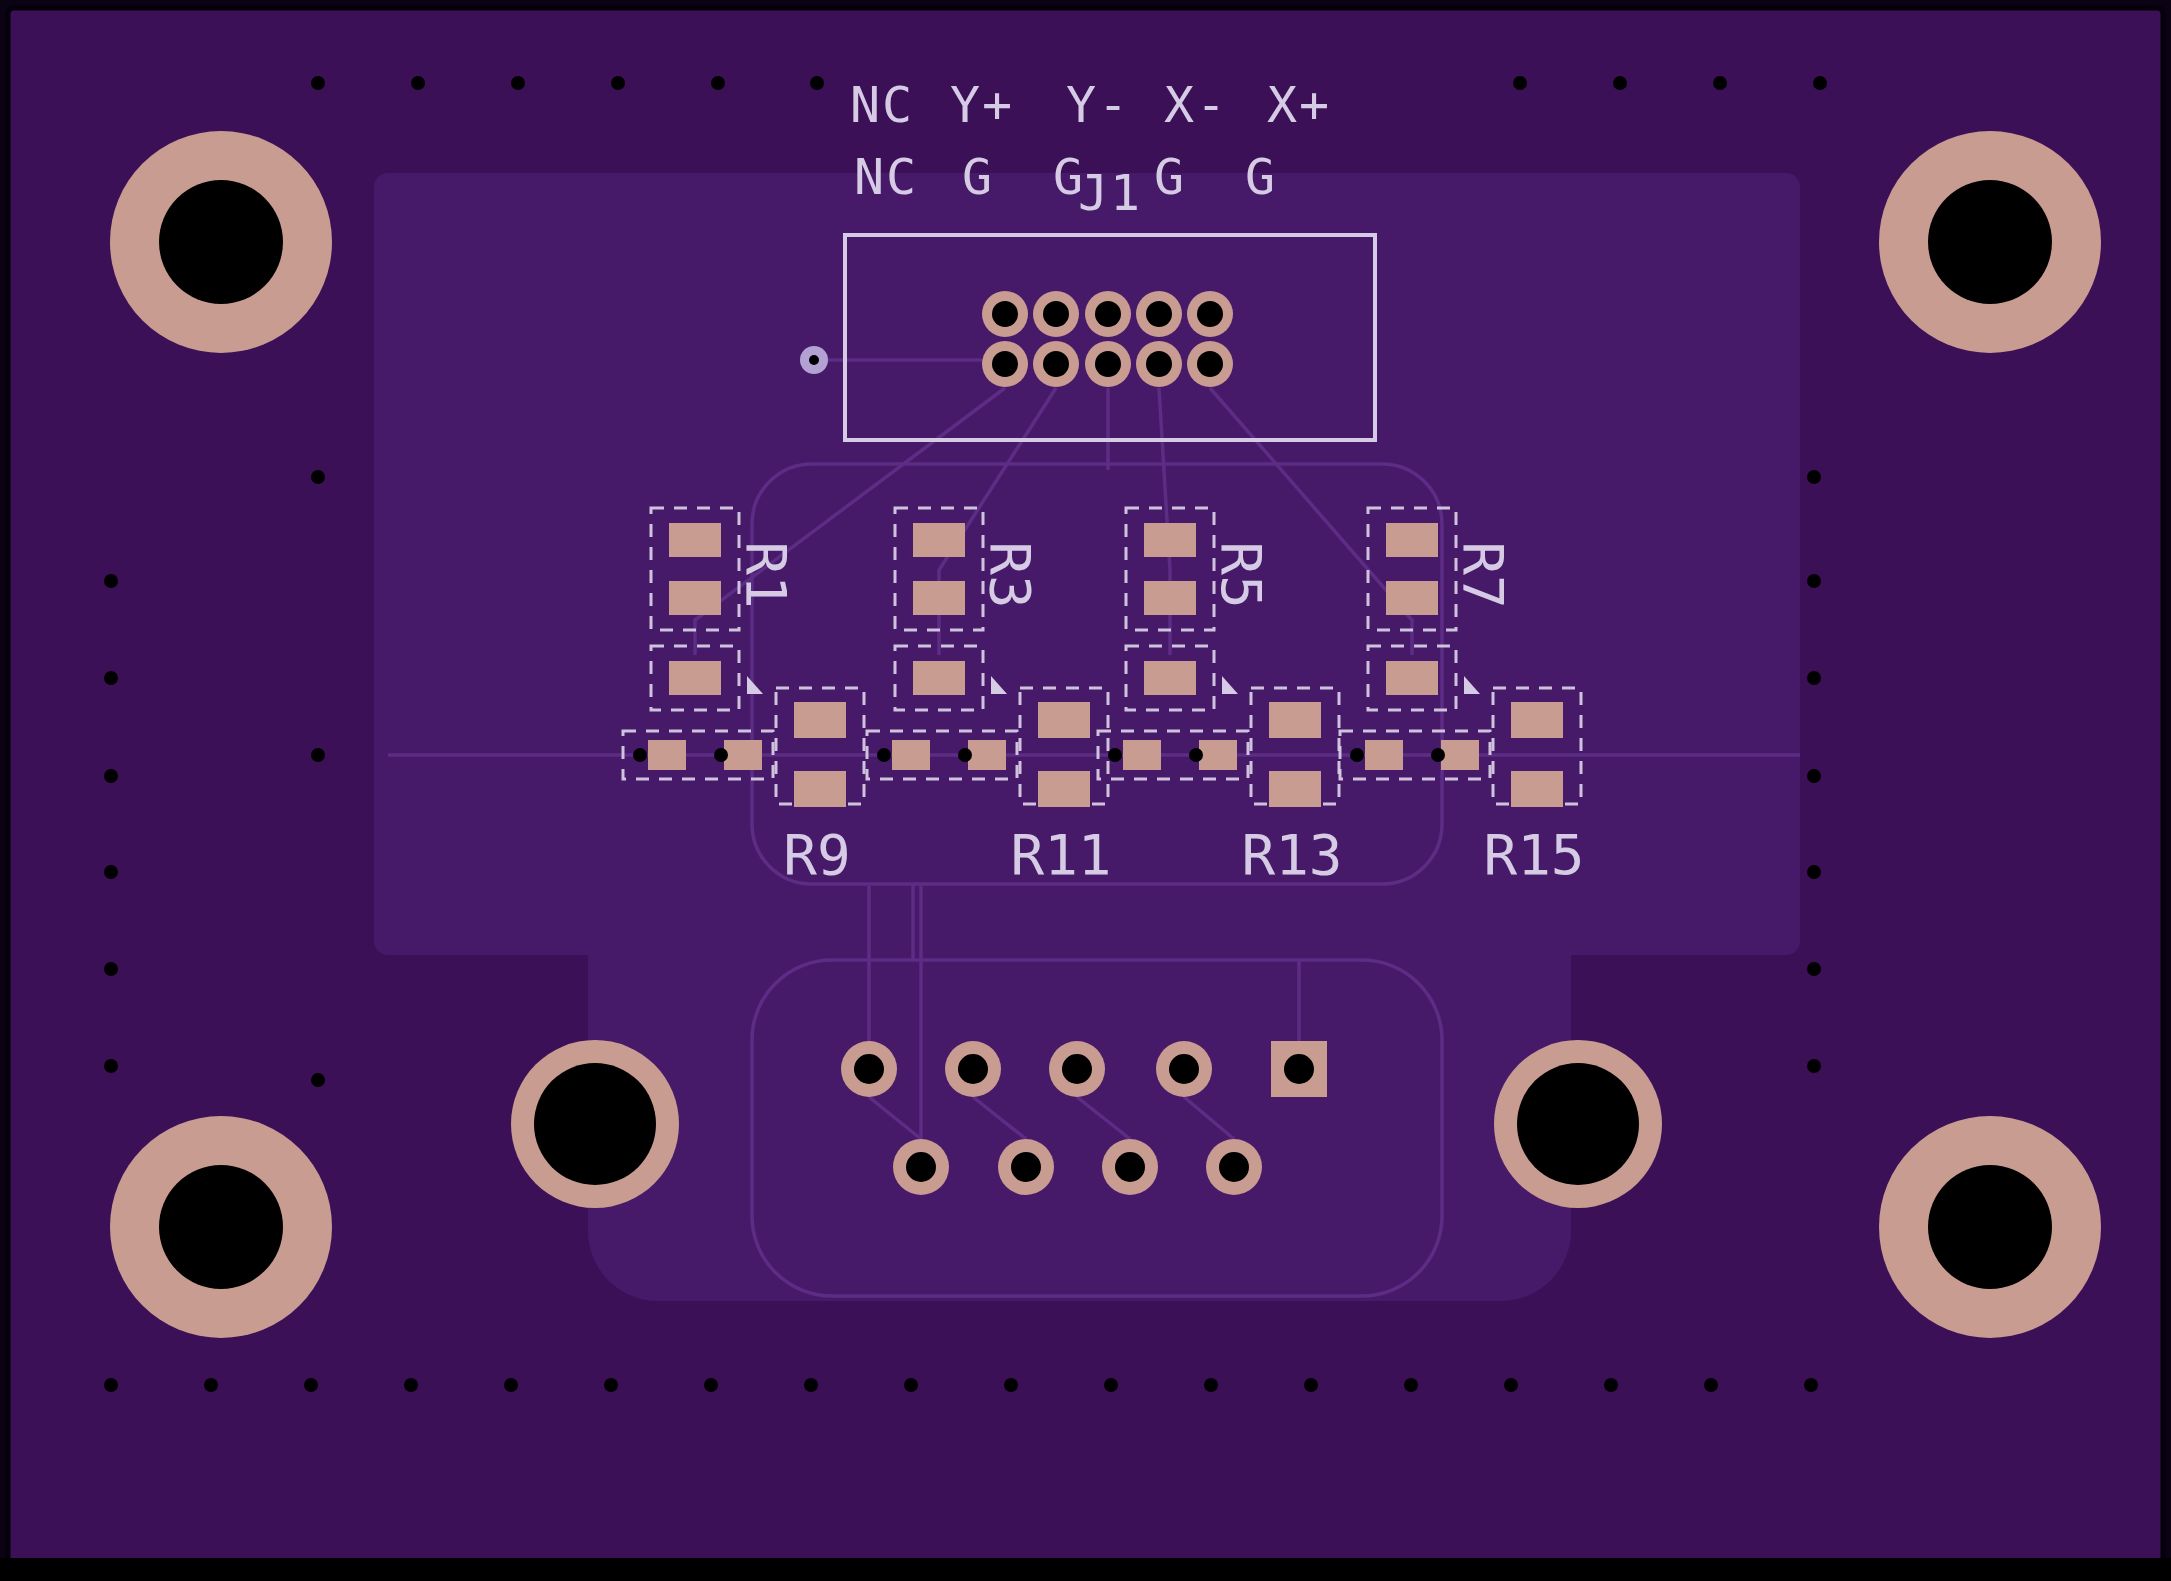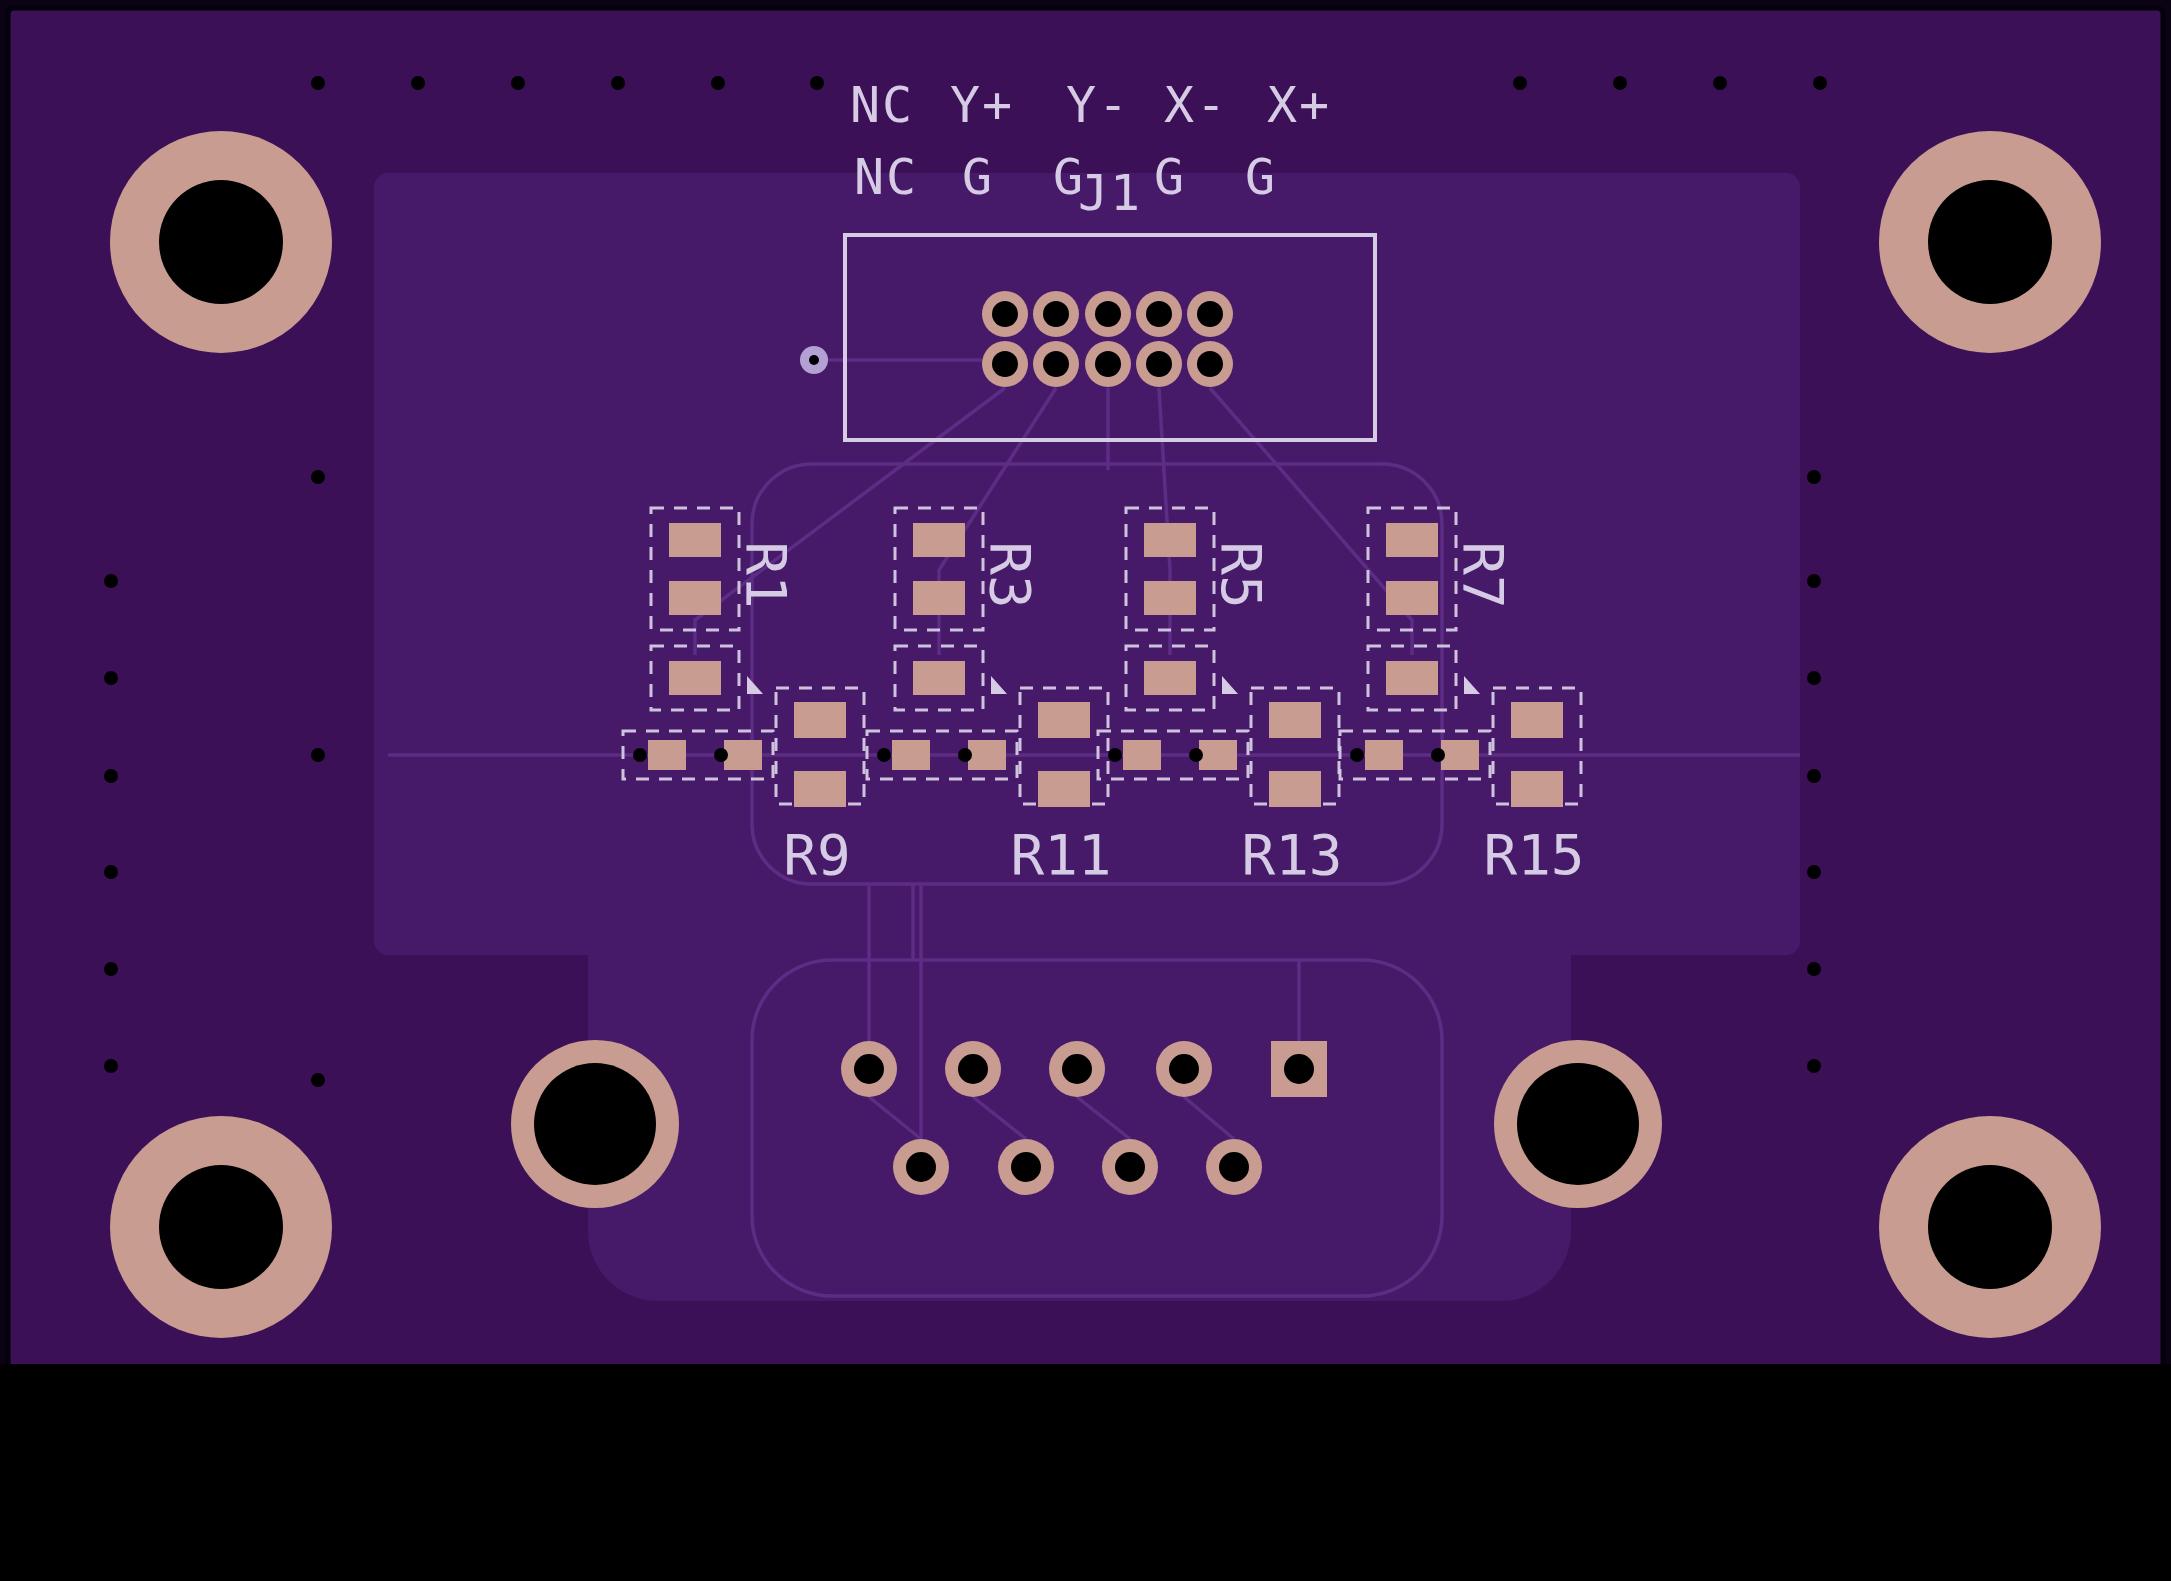--- a/index.html
+++ b/index.html
@@ -1,16 +1,16 @@
 <!DOCTYPE html>
 <html style="--edge: #0b0314; --board: #3b1057; --pour: #471a69; --copper: #c99c91; --silk: #d6cbe4; --trace: #5d2d86; --hole: #000000; --via-ring: #b3a1d3;"><head>
 <meta charset="utf-8">
 <style>
   html,body{margin:0;padding:0;background:#000;}
-  .stage{position:relative;width:2171px;height:1364px;overflow:hidden;}
+  .stage{position:relative;width:2171px;height:1558px;overflow:hidden;}
   svg{display:block;}
   .bg{fill:var(--edge,#0b0314);}
   .board{fill:var(--board,#3b1057);stroke:#05010a;stroke-width:5;}
   .pour{fill:var(--pour,#471a69);}
   .copper{fill:var(--copper,#c99c91);}
   .hole{fill:var(--hole,#000000);}
   .via{fill:var(--hole,#000000);}
   .viaring{fill:var(--via-ring,#b3a1d3);}
   .trace{stroke:var(--trace,#5d2d86);stroke-width:3.5;fill:none;}
   .silkline{stroke:var(--silk,#d6cbe4);stroke-width:4;fill:none;}

